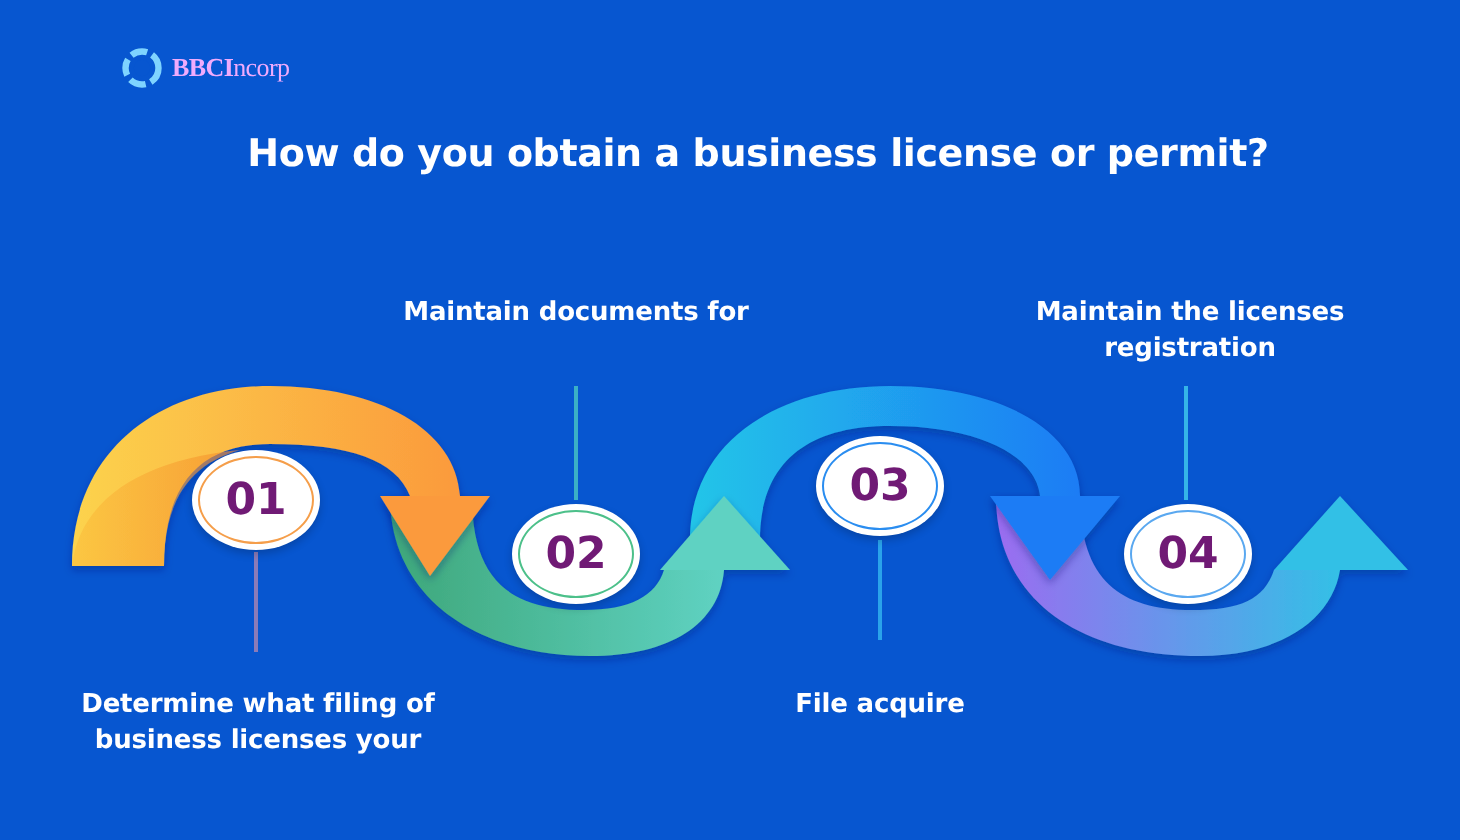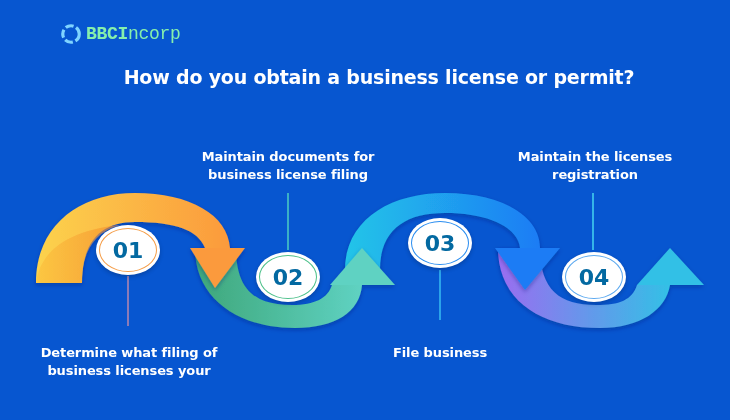--- a/index.html
+++ b/index.html
@@ -8,42 +8,42 @@
       background: #0756d0;
       font-family: "DejaVu Sans", sans-serif;
       position: relative;
     }
     .logo {
       position: absolute; left: 60px; top: 23px;
       display: flex; align-items: center; gap: 4px;
     }
     .logo-mark { width: 22px; height: 22px; }
     .logo-text {
-      color: #86efac; font-size: 18px; letter-spacing: -0.3px;
-      font-family: Liberation Mono, monospace;
+      color: #f0abfc; font-size: 13px; letter-spacing: -0.3px;
+      font-family: Liberation Serif, serif;
     }
     .logo-text b { font-weight: 700; }
     .title {
       position: absolute; left: 0; right: 0; top: 66px;
       text-align: center; color: #ffffff;
       font-size: 19px; font-weight: 700; letter-spacing: -0.2px; padding-left: 28px;
     }
     svg.flow { position: absolute; left: 0; top: 0; }
     .label {
       position: absolute; color: #ffffff; font-size: 13px; font-weight: 600;
       text-align: center; line-height: 18px; letter-spacing: -0.1px;
     }
     .num {
       position: absolute; width: 64px; height: 50px; border-radius: 50%;
       background: #ffffff; display: flex; align-items: center; justify-content: center;
       box-sizing: border-box;
       box-shadow: 0 2px 4px rgba(0,0,0,0.2);
     }
     .num span {
-      color: #0369a1; font-size: 22px; font-weight: 700;
+      color: #701a75; font-size: 22px; font-weight: 700;
       font-family: "DejaVu Sans", sans-serif;
     }
     .num::before {
       content: ""; position: absolute; inset: 3px; border-radius: 50%;
       border: 1.5px solid var(--ring);
     }
     .stem { position: absolute; width: 2px; }
   </style>
 </head>
 <body>
@@ -124,21 +124,20 @@
 <div class="num" style="left:562px; top:252px; --ring:#5aa8f0;">
   <span>04</span>
 </div>
 
 <div class="label" style="left:18px; top:344px; width:222px;">
   <div>Determine what filing of</div>
   <div>business licenses your</div>
 </div>
 <div class="label" style="left:180px; top:148px; width:216px;">
   <div>Maintain documents for</div>
-  <div>business license filing</div>
 </div>
 <div class="label" style="left:345px; top:344px; width:190px;">
-  <div>File business</div>
+  <div>File acquire</div>
 </div>
 <div class="label" style="left:490px; top:148px; width:210px;">
   <div>Maintain the licenses</div>
   <div>registration</div>
 </div>
 
 </body></html>

